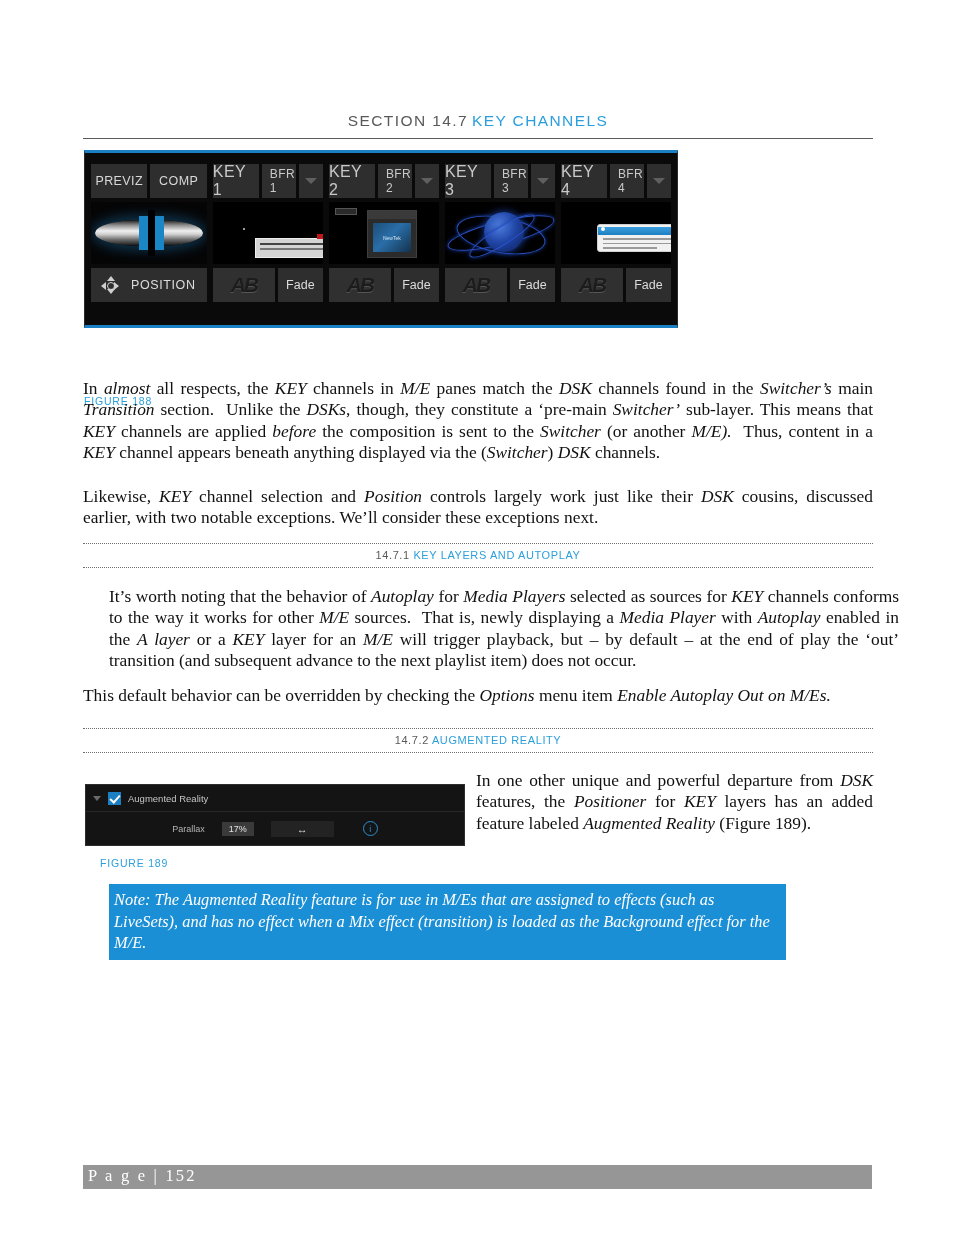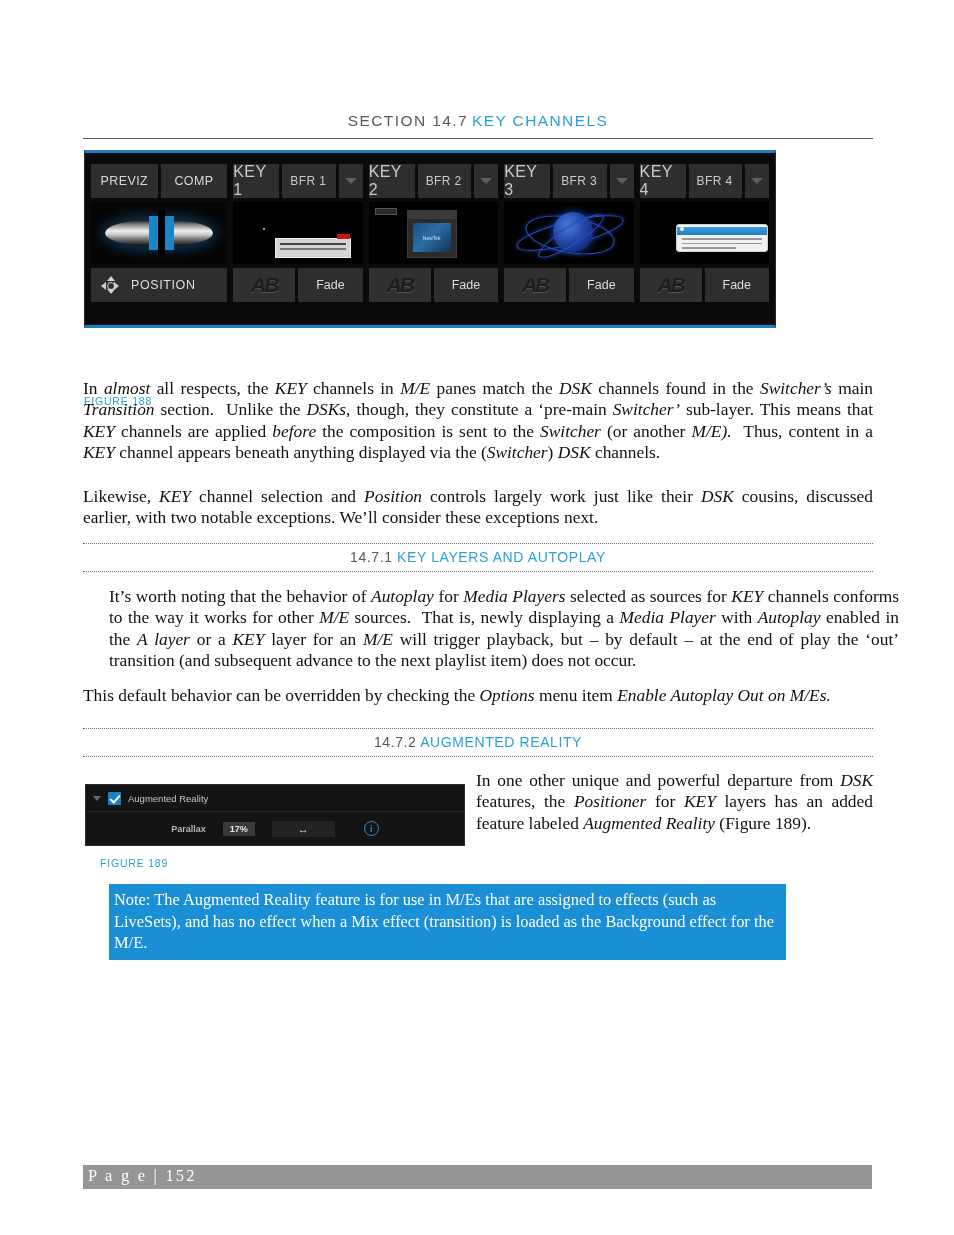--- a/index.html
+++ b/index.html
@@ -25,21 +25,21 @@
     font-family:"Liberation Sans", sans-serif;
     font-size:15.5px; letter-spacing:1.4px; color:#2b9fdc;
   }
   .header-rule{
     position:absolute; left:83px; top:138px; width:790px; height:1px;
     background:#5a5a5a;
   }
 
   
   .fig188{
-    position:absolute; left:84px; top:150px; width:692px; height:178px;
+    position:absolute; left:84px; top:150px; width:594px; height:178px;
     background:#0a0a0a;
     border-top:3px solid #1b7fc4;
     border-left:1px solid #2a2a2a;
     border-right:1px solid #2a2a2a;
     border-bottom:3px solid #1b7fc4;
     box-sizing:border-box;
     overflow:hidden;
   }
   .fig188-inner{
     position:absolute; left:0; top:3px; right:0; bottom:3px;
@@ -198,21 +198,21 @@
 
   .para i{ font-style:italic; }
 
   
   .subsec{
     position:absolute; left:83px; width:790px; text-align:center;
     border-top:1px dotted #6d6d6d;
     border-bottom:1px dotted #6d6d6d;
     padding:5px 0 6px 0;
     font-family:"Liberation Sans", sans-serif;
-    font-size:14px; letter-spacing:0.6px;
+    font-size:11px; letter-spacing:0.6px;
   }
   .subsec .num{ color:#595959; }
   .subsec .ttl{ color:#2b9fdc; }
   #sub1{ top:543px; }
   #sub2{ top:728px; }
 
   
   .fig189{
     position:absolute; left:85px; top:784px; width:380px; height:62px;
     background:#141414; border:1px solid #2d2d2d; box-sizing:border-box;
@@ -229,21 +229,21 @@
     width:13px;height:13px;background:#1b7fc4;position:relative;
   }
   .ar-check:after{
     content:"";position:absolute;left:4px;top:1px;width:4px;height:8px;
     border:solid #fff;border-width:0 2px 2px 0;transform:rotate(42deg);
   }
   .ar-label{
     color:#c6c6c6; font-family:"Liberation Sans", sans-serif; font-size:9.5px;
   }
   .ar-row2{
-    height:33px; display:flex; align-items:center; justify-content:center; gap:17px;font-weight:bold;
+    height:33px; display:flex; align-items:center; justify-content:center; gap:17px;
   }
   .ar-parallax{ color:#b4b4b4; font-family:"Liberation Sans", sans-serif; font-size:9px;}
   .ar-value{
     background:#3a3a3a; color:#e4e4e4; font-family:"Liberation Sans", sans-serif;
     font-size:9px; padding:2px 7px;
   }
   .ar-arrows{
     background:#232323; color:#dcdcdc; font-family:"Liberation Sans", sans-serif;
     font-size:11px; padding:2px 26px;
   }
@@ -256,21 +256,21 @@
   
   .sidepara{
     position:absolute; left:476px; top:770px; width:397px;
     font-size:17.4px; line-height:21.3px; text-align:justify; color:#111;
   }
 
   
   .notebox{
     position:absolute; left:109px; top:884px; width:677px;
     background:#1b8fd6; color:#ffffff;
-    font-size:16.4px; line-height:21.5px;
+    font-style:italic; font-size:16.4px; line-height:21.5px;
     padding:5px 6px 6px 5px; box-sizing:border-box;
   }
 
   
   .footer-bar{
     position:absolute; left:83px; top:1165px; width:789px; height:24px;
     background:#969696;
   }
   .footer-text{
     position:absolute; left:88px; top:1166px;

